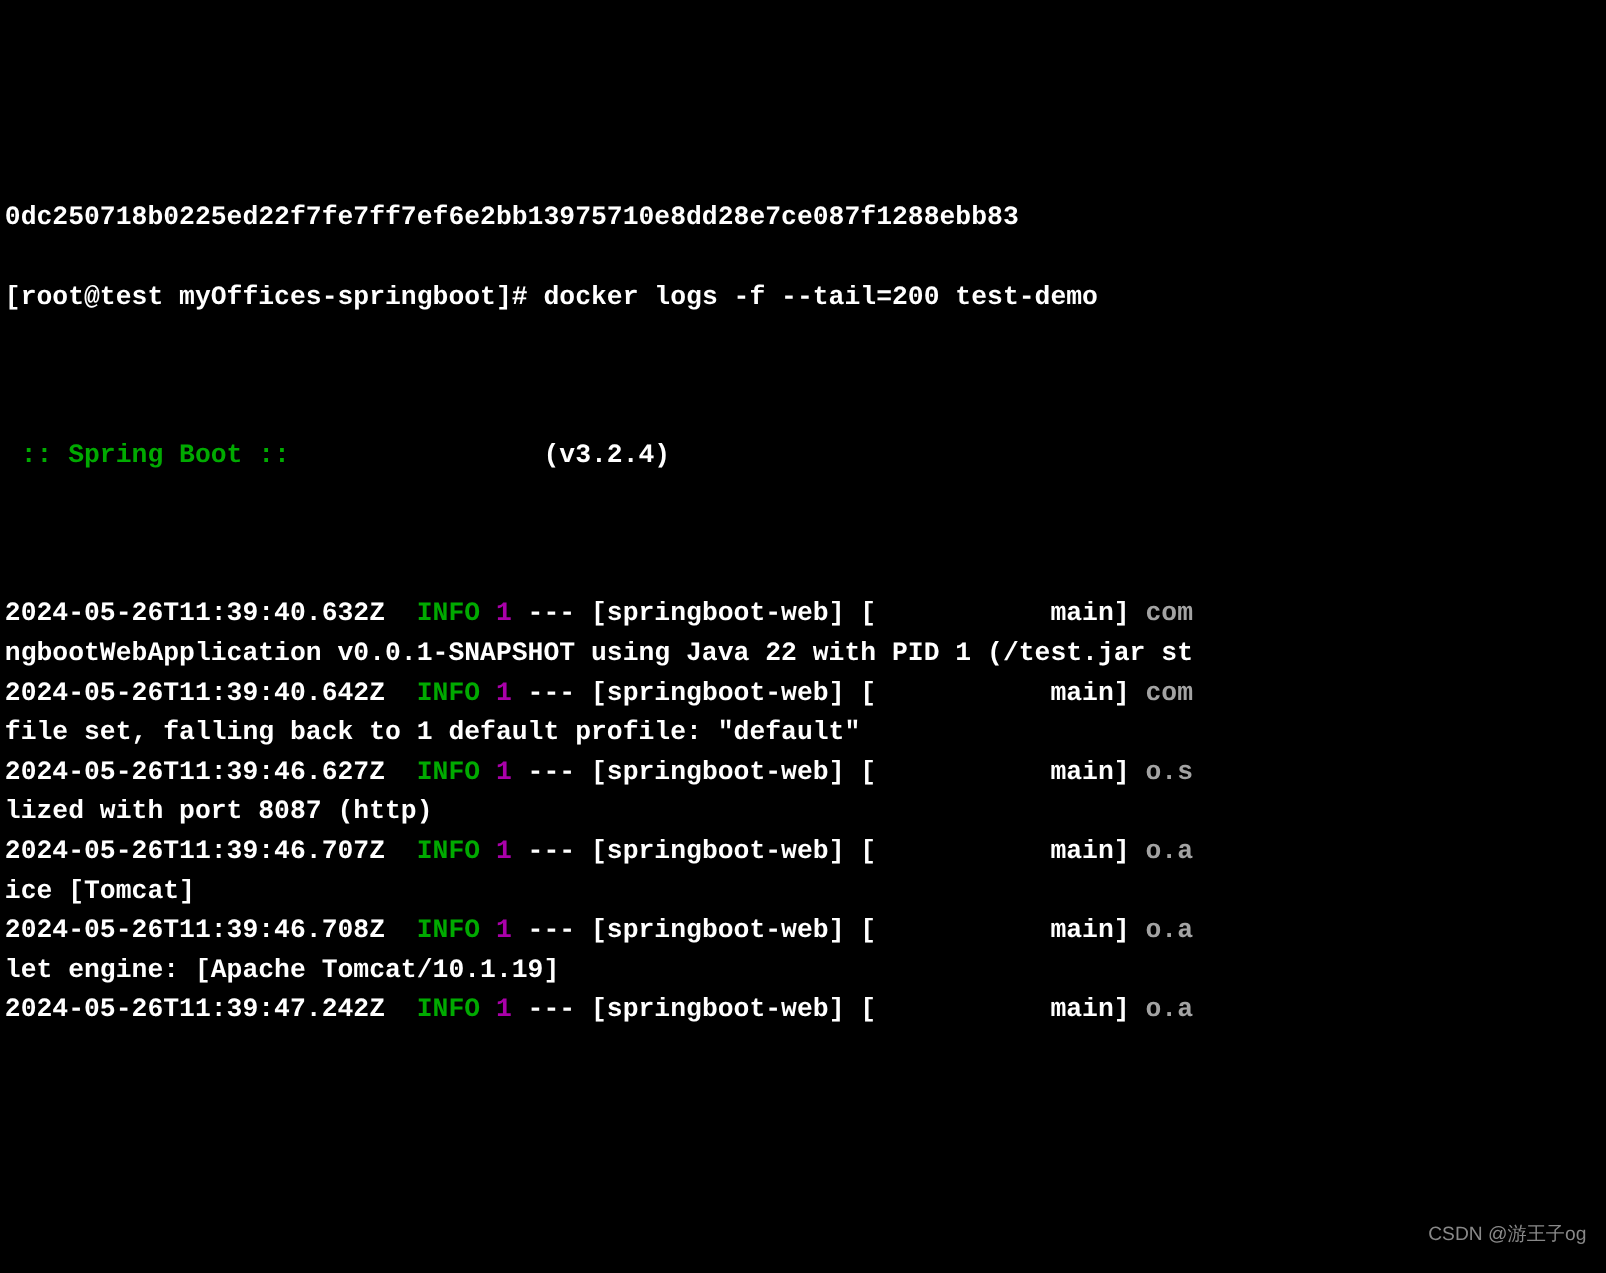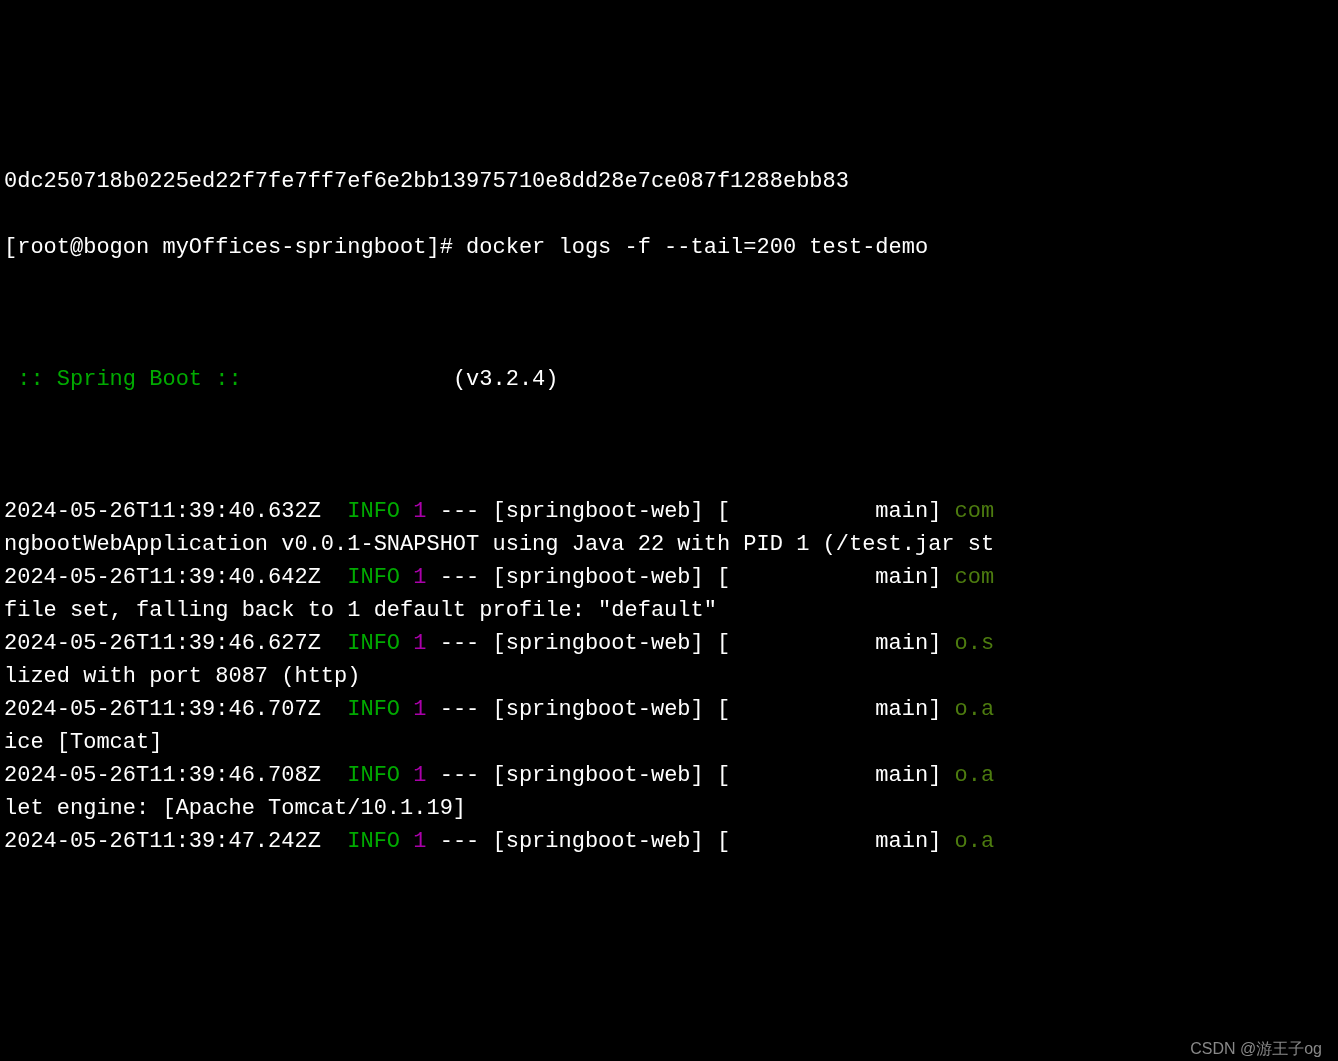--- a/index.html
+++ b/index.html
@@ -26,48 +26,49 @@
     .white {
       color: #ffffff;
     }
     .green {
       color: #00aa00;
     }
     .magenta {
       color: #aa00aa;
     }
     .cyan {
-      color: #4d7c0f;
+      color: #a3a3a3;
     }
     .line {
       white-space: pre;
       overflow: hidden;
+      font-weight: bold;
     }
     .watermark {
       position: absolute;
-      bottom: 0;
+      bottom: 20px;
       right: 16px;
       color: #888888;
       font-size: 16px;
       font-family: sans-serif;
     }
     .ascii-art {
       white-space: pre;
       font-family: 'Courier New', monospace;
       line-height: 1.5;
     }
   </style>
 </head>
 <body>
 
 
 
 <div class="terminal">
 <div class="line white">0dc250718b0225ed22f7fe7ff7ef6e2bb13975710e8dd28e7ce087f1288ebb83</div>
-<div class="line"><span class="white">[root@bogon myOffices-springboot]# </span><span class="white">docker logs -f --tail=200 test-demo</span></div>
+<div class="line"><span class="white">[root@test myOffices-springboot]# </span><span class="white">docker logs -f --tail=200 test-demo</span></div>
 <div class="line"> </div>
 <div class="line"><span class="green"> :: Spring Boot :: </span><span class="white">               (v3.2.4)</span></div>
 <div class="line"> </div>
 <div id="log-container"><div class="line"><span class="white">2024-05-26T11:39:40.632Z  </span><span class="green">INFO</span><span class="magenta"> 1</span><span class="white"> --- </span><span class="white">[springboot-web] </span><span class="white">[           main] </span><span class="cyan">com</span></div><div class="line white">ngbootWebApplication v0.0.1-SNAPSHOT using Java 22 with PID 1 (/test.jar st</div><div class="line"><span class="white">2024-05-26T11:39:40.642Z  </span><span class="green">INFO</span><span class="magenta"> 1</span><span class="white"> --- </span><span class="white">[springboot-web] </span><span class="white">[           main] </span><span class="cyan">com</span></div><div class="line white">file set, falling back to 1 default profile: "default"</div><div class="line"><span class="white">2024-05-26T11:39:46.627Z  </span><span class="green">INFO</span><span class="magenta"> 1</span><span class="white"> --- </span><span class="white">[springboot-web] </span><span class="white">[           main] </span><span class="cyan">o.s</span></div><div class="line white">lized with port 8087 (http)</div><div class="line"><span class="white">2024-05-26T11:39:46.707Z  </span><span class="green">INFO</span><span class="magenta"> 1</span><span class="white"> --- </span><span class="white">[springboot-web] </span><span class="white">[           main] </span><span class="cyan">o.a</span></div><div class="line white">ice [Tomcat]</div><div class="line"><span class="white">2024-05-26T11:39:46.708Z  </span><span class="green">INFO</span><span class="magenta"> 1</span><span class="white"> --- </span><span class="white">[springboot-web] </span><span class="white">[           main] </span><span class="cyan">o.a</span></div><div class="line white">let engine: [Apache Tomcat/10.1.19]</div><div class="line"><span class="white">2024-05-26T11:39:47.242Z  </span><span class="green">INFO</span><span class="magenta"> 1</span><span class="white"> --- </span><span class="white">[springboot-web] </span><span class="white">[           main] </span><span class="cyan">o.a</span></div></div>
 
 </div>
 
 <div class="watermark">CSDN @游王子og</div>
 
 

